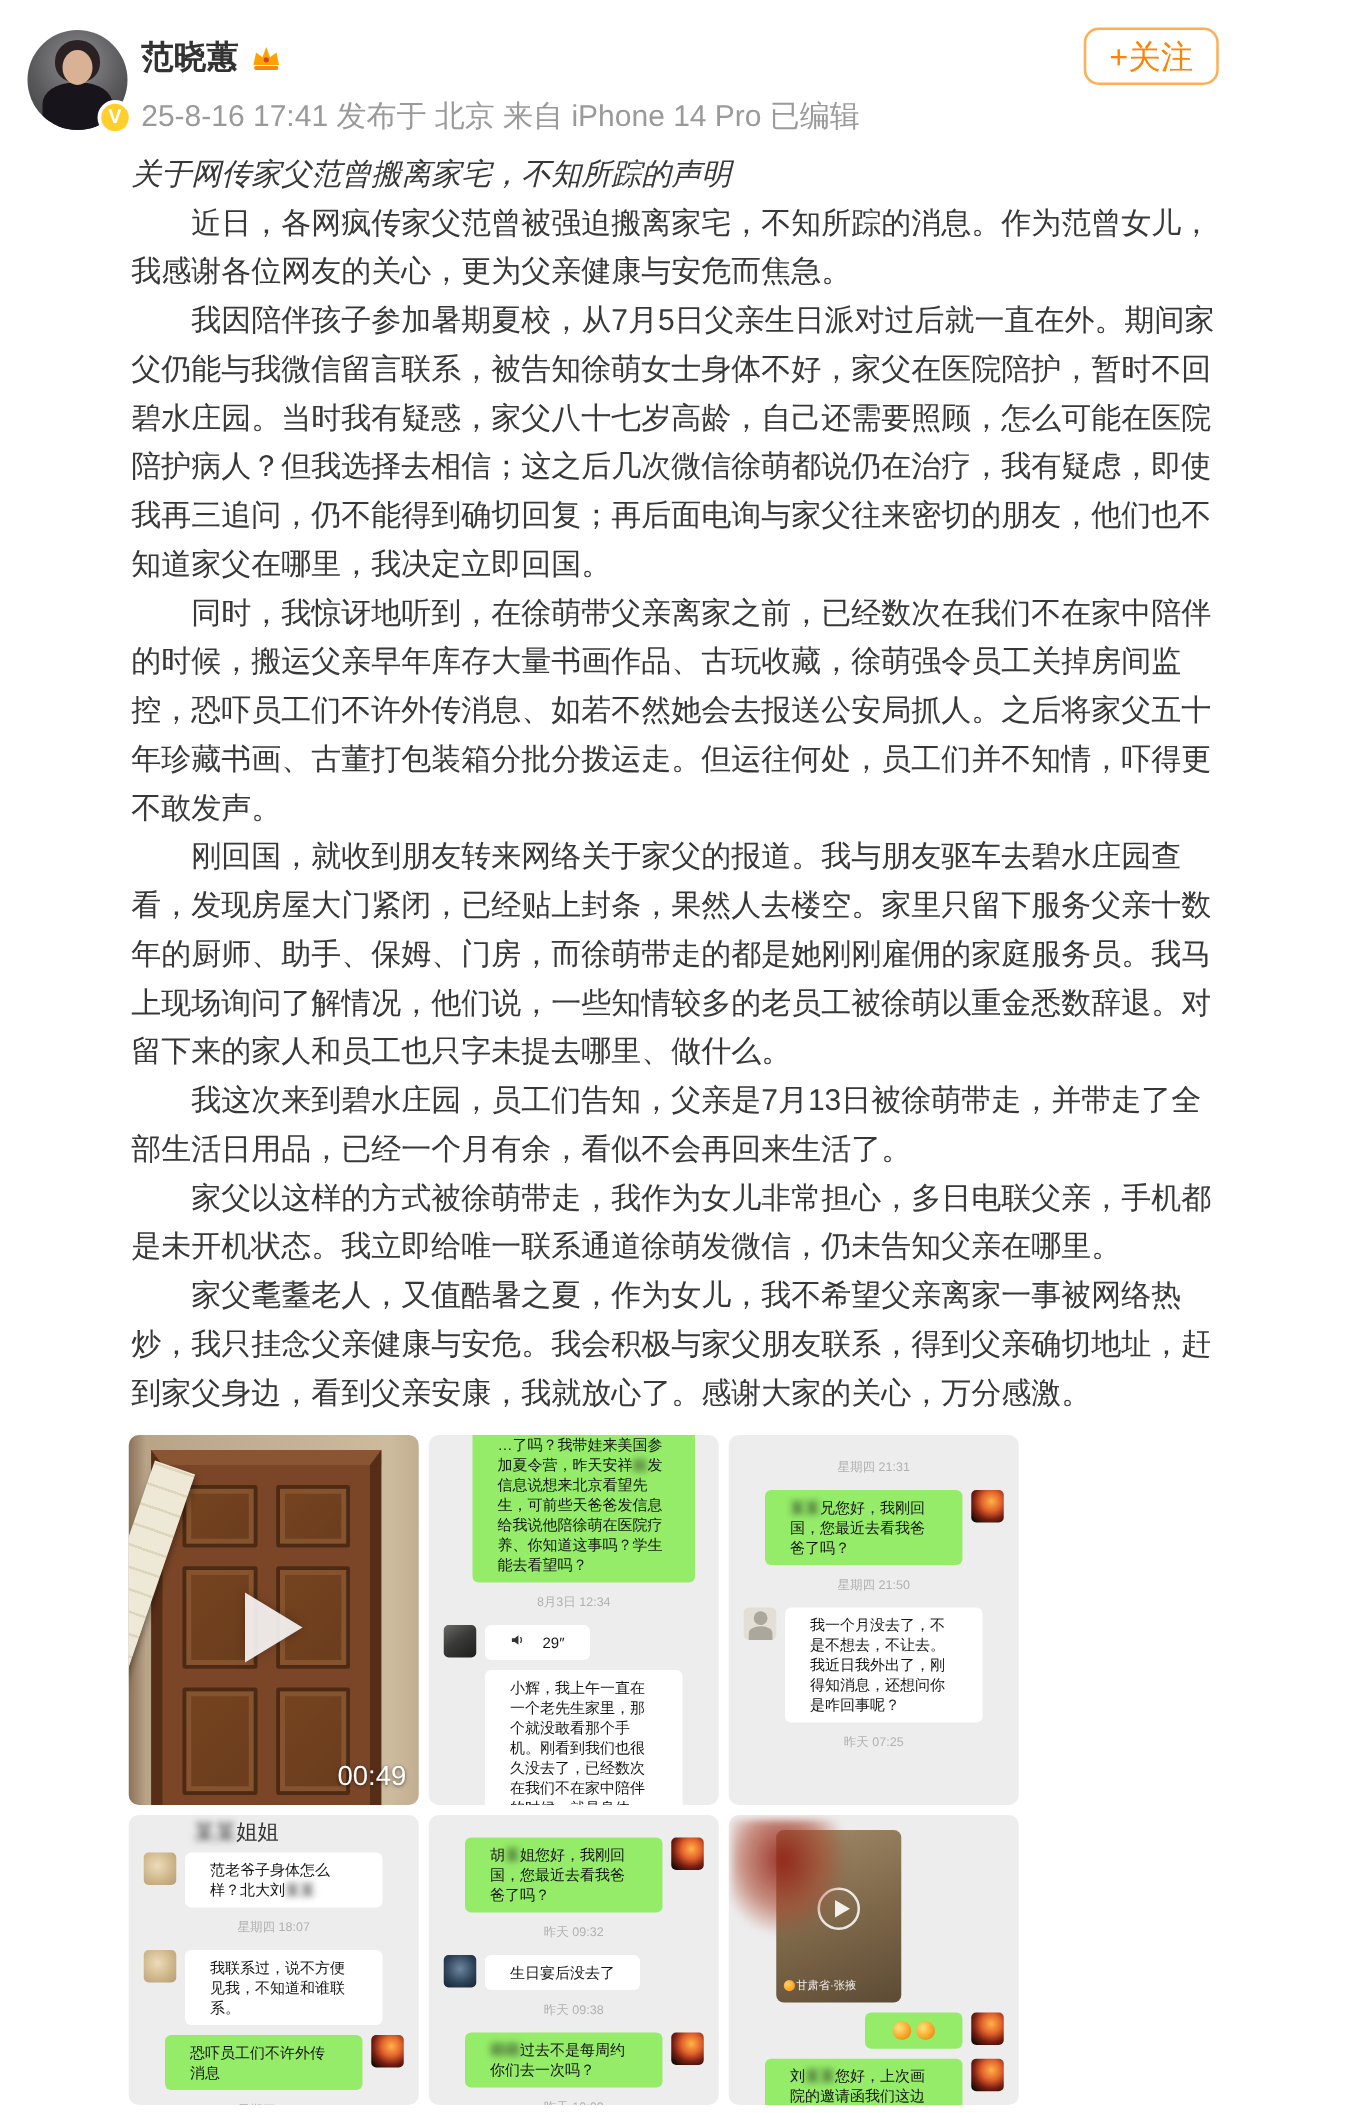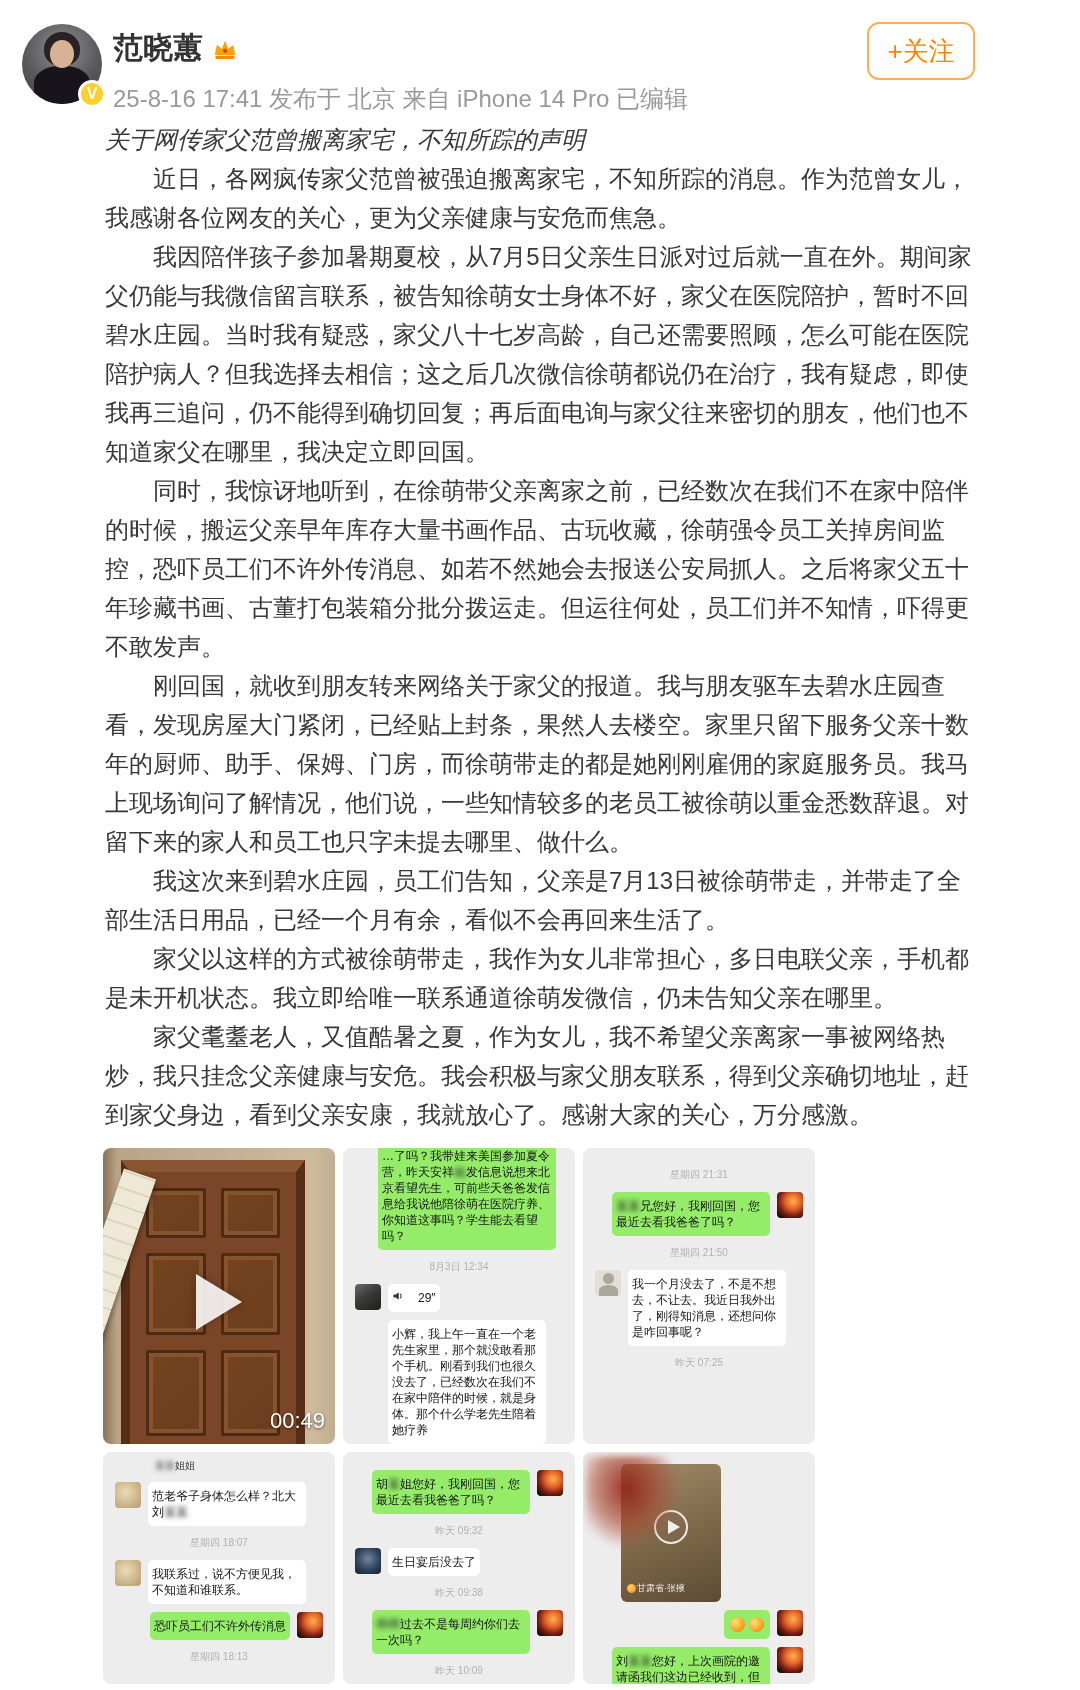--- a/index.html
+++ b/index.html
@@ -13,24 +13,24 @@
             overflow:visible; cursor:pointer; }
   .avatar .ph { position:absolute; left:0; top:0; width:80px; height:80px; border-radius:50%; overflow:hidden; }
   .ava-hair { position:absolute; left:22px; top:8px; width:36px; height:34px; border-radius:50% 50% 45% 45%; background:#2a2124; }
   .ava-face { position:absolute; left:28px; top:16px; width:24px; height:28px; border-radius:50%; background:#d9b296; }
   .ava-body { position:absolute; left:12px; top:42px; width:56px; height:38px; border-radius:45% 45% 0 0; background:#17141c; }
   .v-badge { position:absolute; right:-4px; bottom:-4px; width:28px; height:28px; border-radius:50%;
              background:#ffcf2e; border:3px solid #fff; color:#fff; font-weight:bold; font-size:16px;
              display:flex; align-items:center; justify-content:center; }
   .user-info { position:absolute; left:113px; top:28px; }
   .name-row { display:flex; align-items:center; gap:8px; }
-  .username { font-size:30px; font-weight:bold; color:#333; cursor:pointer; }
+  .username { font-size:26px; font-weight:bold; color:#333; cursor:pointer; }
   .crown { display:inline-flex; }
   .meta { margin-top:14px; font-size:24px; color:#9a9a9a; }
-  .follow { position:absolute; right:105px; top:22px; width:108px; height:58px; background:#fff;
+  .follow { position:absolute; right:105px; top:22px; width:108px; height:46px; background:#fff;
             border:2px solid #ffae55; border-radius:12px; color:#ff8200; font-size:26px;
             font-family:inherit; cursor:pointer; }
 
   
   article { padding:8px 100px 0 105px; color:#383838; }
   article p { font-size:24px; line-height:39px; }
   article p.title { text-indent:0;font-style:italic; }
   article p.para { text-indent:2em; }
 
   
@@ -55,28 +55,28 @@
               border-top:28px solid transparent; border-bottom:28px solid transparent;
               filter:drop-shadow(0 0 4px rgba(0,0,0,.3)); }
   .duration { position:absolute; right:10px; bottom:10px; color:#fff; font-size:22px;
               text-shadow:0 1px 3px rgba(0,0,0,.6); }
 
   
   .chat { background:#ededed; padding:10px 12px; font-size:12px; line-height:16px; color:#151515; }
   .ts { text-align:center; color:#b1b1b1; font-size:10px; margin:9px 0; }
   .msg { display:flex; align-items:flex-start; margin:8px 0; }
   .msg.right { justify-content:flex-end; }
-  .bubble { max-width:158px; padding:6px 4px; border-radius:5px; background:#fff; word-break:break-all; }
+  .bubble { max-width:158px; padding:6px 20px; border-radius:5px; background:#fff; word-break:break-all; }
   .msg.left .bubble { margin-left:7px; }
   .msg.right .bubble { background:#95ec69; margin-right:7px; }
   .msg.noav .bubble { margin-left:33px; }
   .msg.wide .bubble { max-width:178px; }
   .cut-top { margin-top:-16px; }
   .blur { filter:blur(2.6px); }
-  .clip-line { margin:-4px 0 0 40px; font-size:10px; color:#333; }
+  .clip-line { margin:-4px 0 0 40px; font-size:17px; color:#333; }
   .av { width:26px; height:26px; border-radius:4px; flex:none; }
   .av-flame { background:radial-gradient(circle at 62% 35%, #ffb347 0%, #e2622b 34%, #7a1f12 62%, #150d06 88%); }
   .av-dark  { background:linear-gradient(145deg,#6a6a66 0%, #3a3a38 45%, #1d1d1c 100%); }
   .av-blue  { background:radial-gradient(circle at 50% 42%, #6d87a0 0%, #2c4056 60%, #15202e 100%); }
   .av-tan   { background:radial-gradient(circle at 42% 40%, #ecdcba 0%, #cdb488 60%, #b59c71 100%); }
   .av-sketch{ background:#e3dfd7; position:relative; overflow:hidden; }
   .av-sketch::before { content:""; position:absolute; left:8px; top:3px; width:11px; height:11px; border-radius:50%; background:#aaa79b; }
   .av-sketch::after  { content:""; position:absolute; left:4px; top:15px; width:19px; height:11px; border-radius:50% 50% 0 0; background:#aaa79b; }
   .voice { display:flex; align-items:center; gap:14px; min-width:52px; }
 

